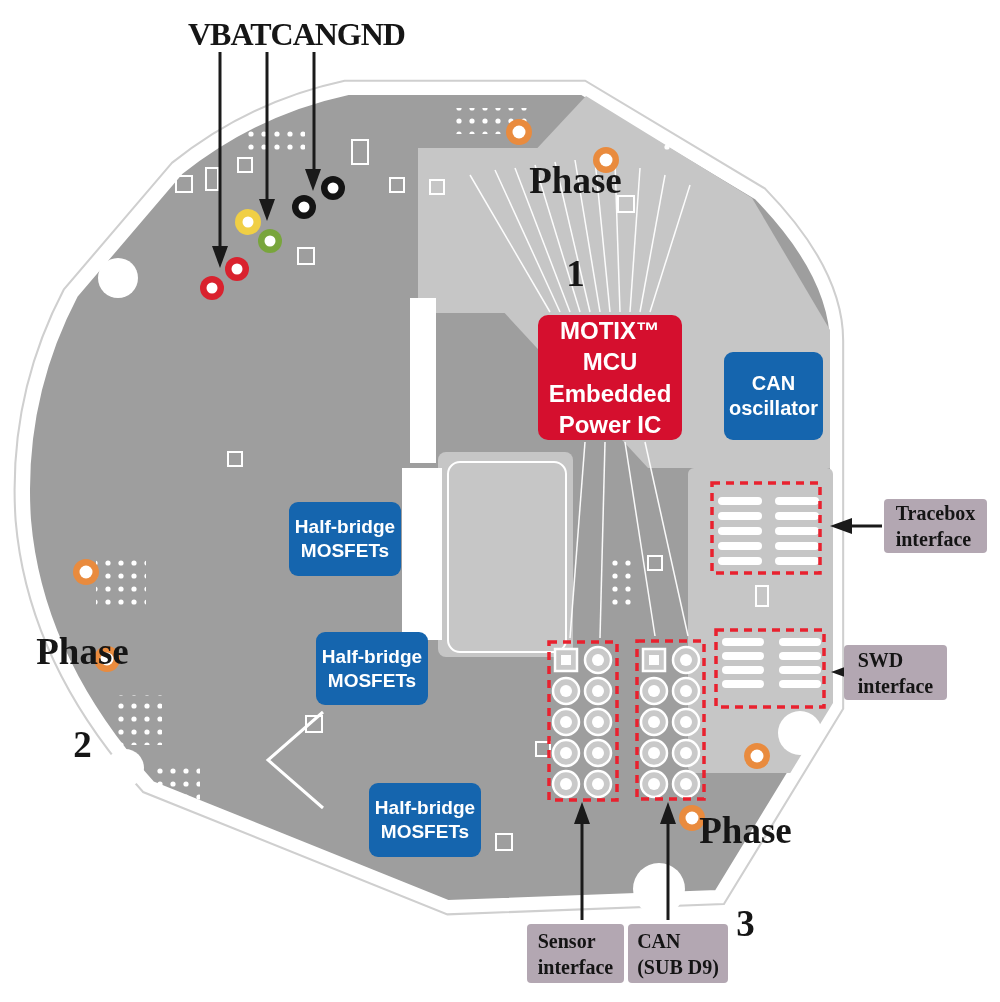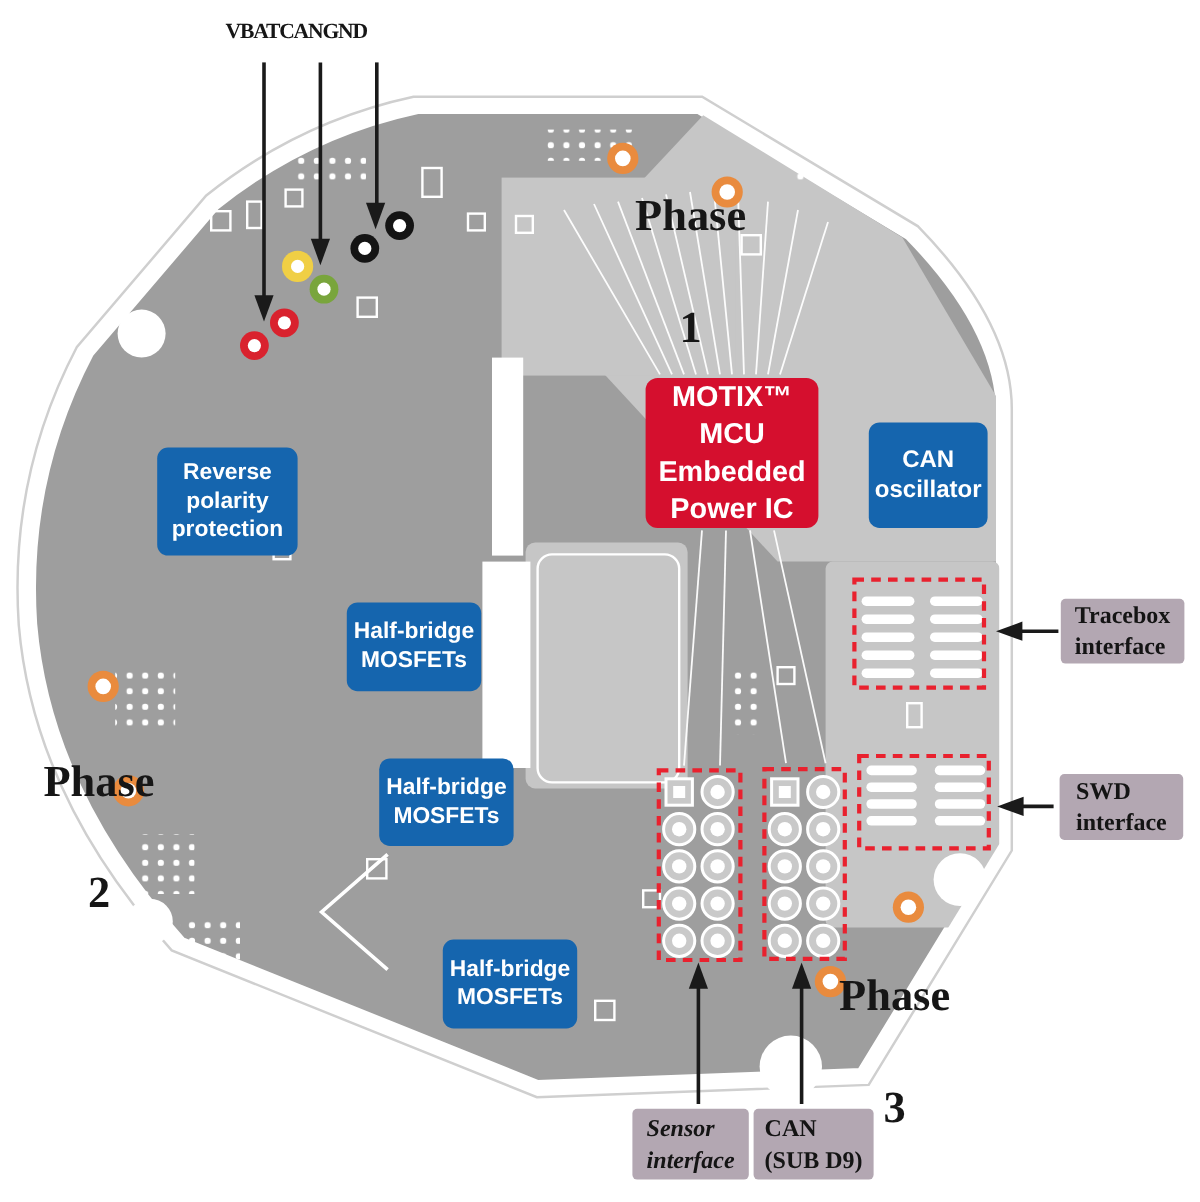--- a/index.html
+++ b/index.html
@@ -2,21 +2,21 @@
 <html><head>
 <meta charset="utf-8">
 <style>
   html,body{margin:0;padding:0;background:#fff;}
   .stage{position:relative;width:1000px;height:1002px;background:#fff;overflow:hidden;
          font-family:"Liberation Sans",sans-serif;}
   .stage svg{position:absolute;left:0;top:0;}
   
   .serif-note{position:absolute;color:#161616;font-family:"Liberation Serif",serif;
               font-weight:bold;white-space:nowrap;}
-  .tp-row{left:188px;top:16px;font-size:18px;letter-spacing:-1px;display:flex;}
+  .tp-row{left:188px;top:16px;font-size:32px;letter-spacing:-1px;display:flex;}
   .phase{position:absolute;text-align:center;color:#161616;font-family:"Liberation Serif",serif;
          font-weight:bold;font-size:37px;line-height:1.25;white-space:pre-line;}
   .phase span{display:block;}
   
   .blue-label{position:absolute;background:#1565ae;color:#fff;font-weight:bold;
               border-radius:9px;display:flex;align-items:center;justify-content:center;
               text-align:center;white-space:pre-line;line-height:1.25;}
   .red-label{position:absolute;background:#d50f2e;color:#fff;font-weight:bold;
              border-radius:10px;display:flex;align-items:center;justify-content:center;
              text-align:center;white-space:pre-line;line-height:1.3;}
@@ -224,38 +224,35 @@
   </div>
   <div class="phase" style="left:35px;top:583px;width:95px;">
     <span>Phase</span>
     <span>2</span>
   </div>
   <div class="phase" style="left:698px;top:762px;width:95px;">
     <span>Phase</span>
     <span>3</span>
   </div>
 
-  <div class="blue-label" style="left:131px;top:373px;width:117px;height:90px;font-size:19px;">Reverse
-polarity
-protection</div>
   <div class="blue-label" style="left:724px;top:352px;width:99px;height:88px;font-size:20px;">CAN
 oscillator</div>
   <div class="blue-label" style="left:289px;top:502px;width:112px;height:74px;font-size:19px;">Half-bridge
 MOSFETs</div>
   <div class="blue-label" style="left:316px;top:632px;width:112px;height:73px;font-size:19px;">Half-bridge
 MOSFETs</div>
   <div class="blue-label" style="left:369px;top:783px;width:112px;height:74px;font-size:19px;">Half-bridge
 MOSFETs</div>
 
   <div class="red-label" style="left:538px;top:315px;width:144px;height:125px;font-size:24px;">MOTIX™ MCU
 Embedded
 Power IC</div>
 
   <div class="tag" style="left:884px;top:499px;width:103px;height:54px;">Tracebox
 interface</div>
-  <div class="tag" style="left:883px;top:645px;width:103px;height:55px;">SWD
+  <div class="tag" style="left:844px;top:645px;width:103px;height:55px;">SWD
 interface</div>
-  <div class="tag" style="left:527px;top:924px;width:97px;height:59px;font-style:italic;">Sensor
+  <div class="tag" style="left:527px;top:924px;width:97px;height:59px;">Sensor
 interface</div>
   <div class="tag" style="left:628px;top:924px;width:100px;height:59px;">CAN
 (SUB D9)</div>
 
 </div>
 
 </body></html>

